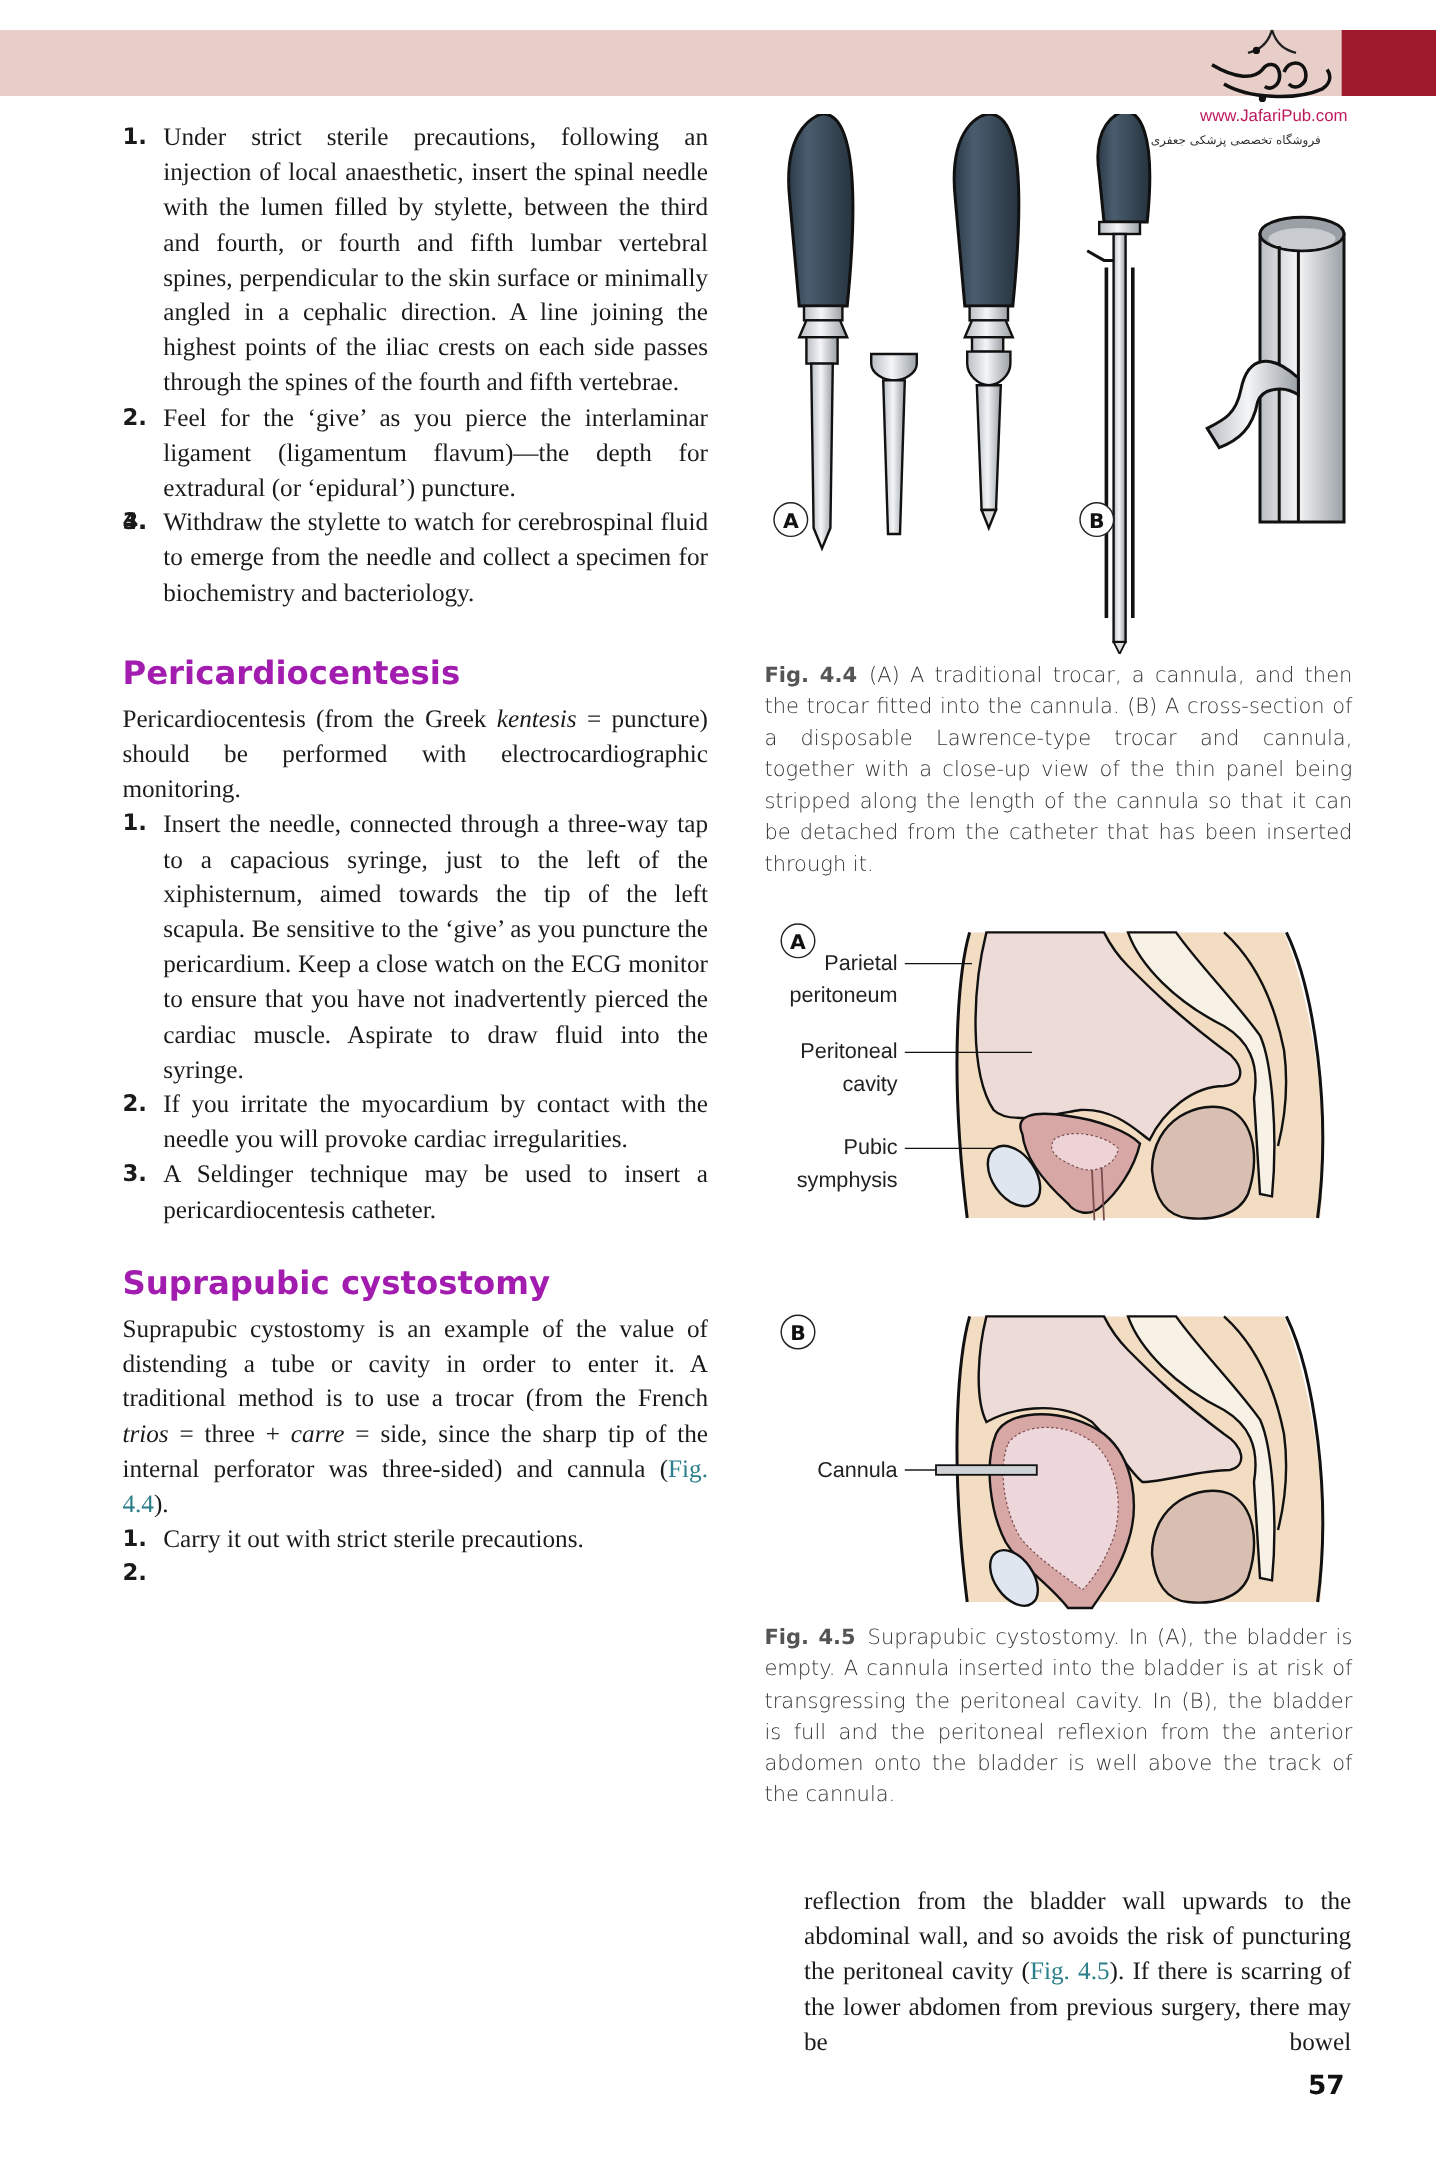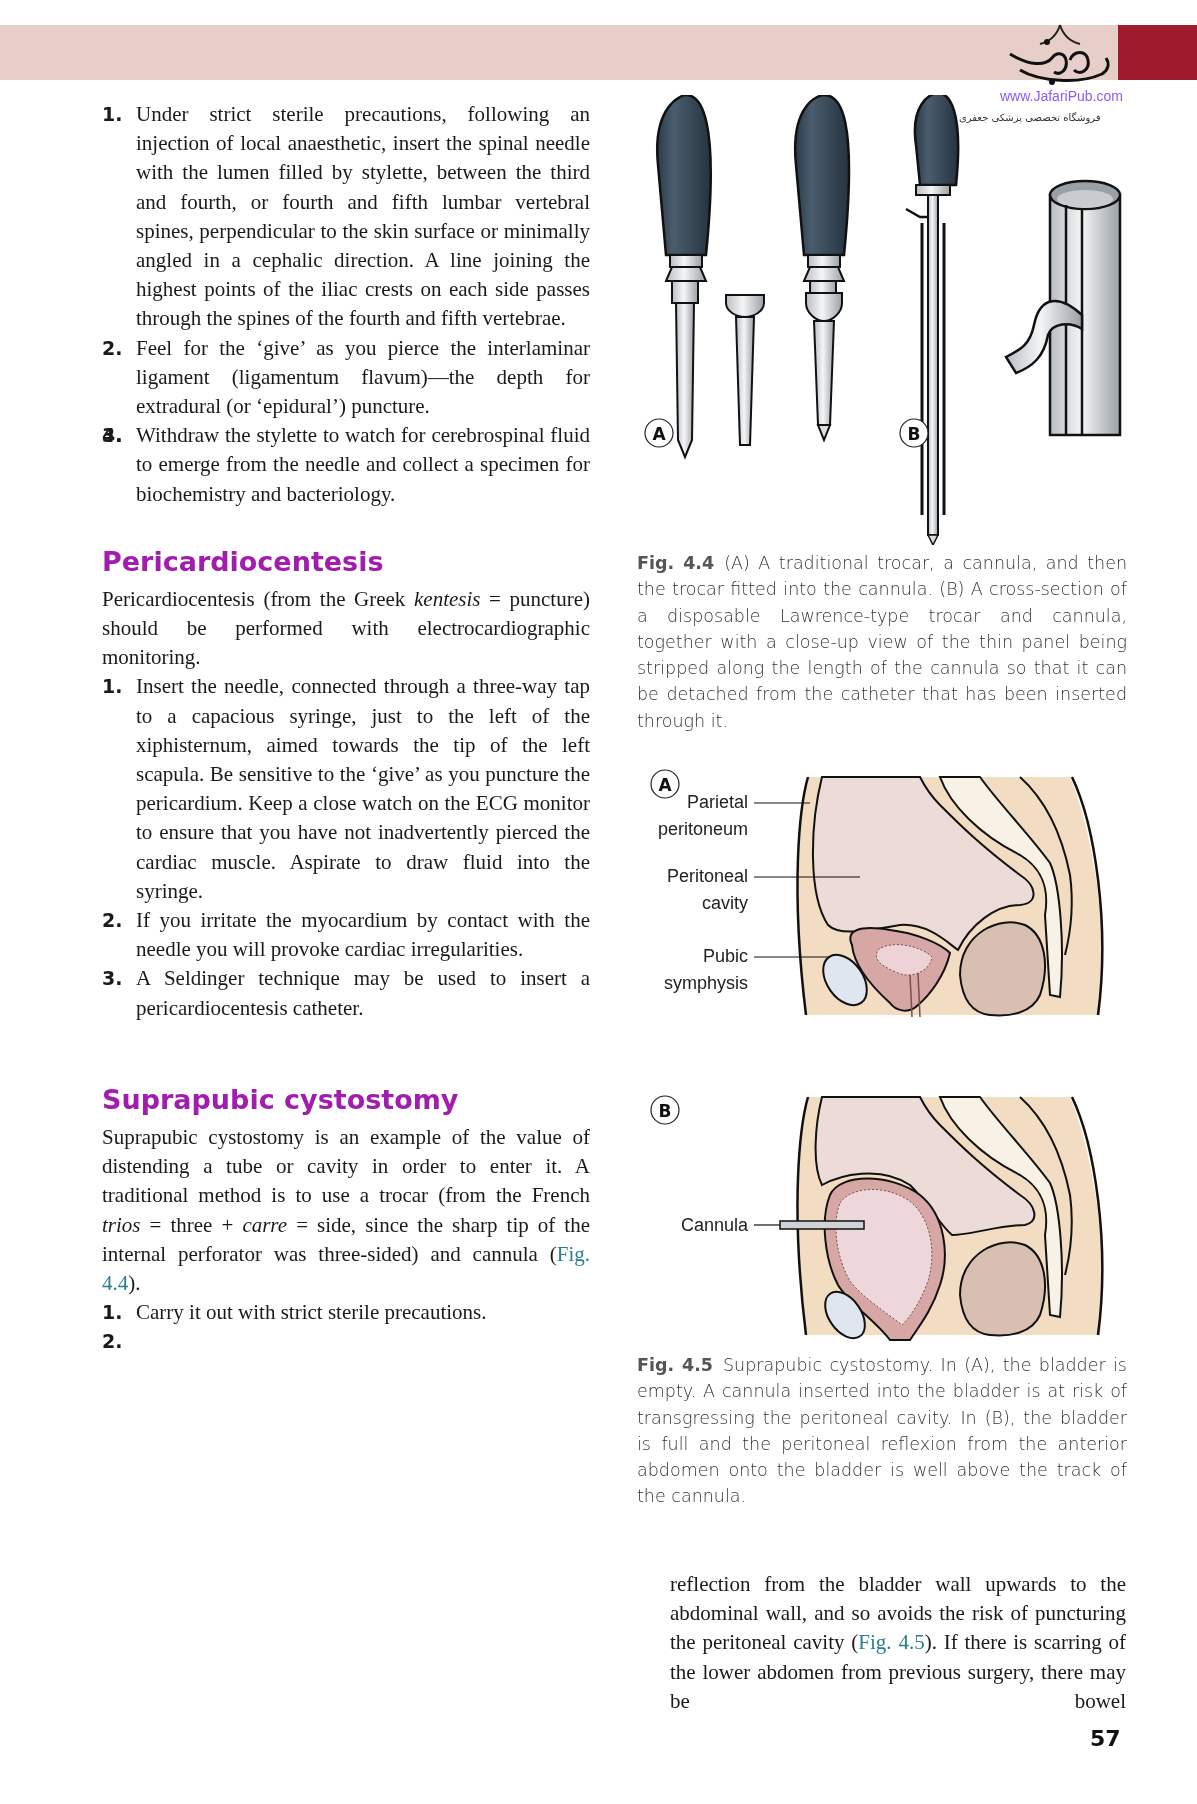--- a/index.html
+++ b/index.html
@@ -1,20 +1,20 @@
 <!DOCTYPE html>
 <html><head>
 <meta charset="utf-8">
 <style>
   html, body { margin:0; padding:0; background:#ffffff; }
   body { width:1197px; height:1804px; position:relative; overflow:hidden; font-family:"Liberation Serif", "DejaVu Serif", serif; color:#1a1a1a; }
   .band { position:absolute; left:0; top:25px; width:1118px; height:55px; background:#e8cec8; }
   .band-red { position:absolute; left:1118px; top:25px; width:79px; height:55px; background:#9e1a2c; }
   .logo { position:absolute; left:990px; top:20px; width:130px; height:70px; }
-  .site-url { position:absolute; left:1000px; top:88px; width:150px; text-align:left; font-family:"Liberation Sans", sans-serif; font-size:14px; color:#8b5cf6; }
+  .site-url { position:absolute; left:1000px; top:88px; width:150px; text-align:left; font-family:"Liberation Sans", sans-serif; font-size:14px; color:#be185d; }
   .site-fa { position:absolute; left:924px; top:112px; width:190px; text-align:center; font-family:"DejaVu Sans", sans-serif; font-size:10px; color:#333; direction:rtl; }
 
   .col-left { position:absolute; left:102px; top:100px; width:488px; }
   .col-right-text { position:absolute; left:670px; top:1558px; width:456px;margin-top:12px; }
   .p { font-size:21px; line-height:29.2px; text-align:justify; margin:0; }
   .li { position:relative; padding-left:34px; font-size:21px; line-height:29.2px; text-align:justify; margin:0; }
   .li .num { position:absolute; left:0; top:0; font-family:"DejaVu Sans", sans-serif; font-weight:bold; font-size:19px; }
   .h2 { font-family:"DejaVu Sans", sans-serif; font-weight:bold; font-size:27px; line-height:34px; margin:0; color:#a21caf; }
   .link { color:#2a7f8a; }
   em { font-style:italic; }
@@ -48,21 +48,21 @@
     <p class="li"><span class="num">3.</span></p>
     <p class="li"><span class="num">4.</span><span>Withdraw the stylette to watch for cerebrospinal fluid to emerge from the needle and collect a specimen for biochemistry and bacteriology.</span></p>
   </div>
 
   <h2 class="h2" style="margin-top:36px;">Pericardiocentesis</h2>
   <p class="p" style="margin-top:6px;"><span>Pericardiocentesis (from the Greek </span><em>kentesis</em><span> = puncture) should be performed with electrocardiographic monitoring.</span></p>
   <p class="li"><span class="num">1.</span><span>Insert the needle, connected through a three-way tap to a capacious syringe, just to the left of the xiphisternum, aimed towards the tip of the left scapula. Be sensitive to the ‘give’ as you puncture the pericardium. Keep a close watch on the ECG monitor to ensure that you have not inadvertently pierced the cardiac muscle. Aspirate to draw fluid into the syringe.</span></p>
   <p class="li"><span class="num">2.</span><span>If you irritate the myocardium by contact with the needle you will provoke cardiac irregularities.</span></p>
   <p class="li"><span class="num">3.</span><span>A Seldinger technique may be used to insert a pericardiocentesis catheter.</span></p>
 
-  <h2 class="h2" style="margin-top:60px;">Suprapubic cystostomy</h2>
+  <h2 class="h2" style="margin-top:30px;">Suprapubic cystostomy</h2>
   <p class="p" style="margin-top:6px;"><span>Suprapubic cystostomy is an example of the value of distending a tube or cavity in order to enter it. A traditional method is to use a trocar (from the French </span><em>trios</em><span> = three + </span><em>carre</em><span> = side, since the sharp tip of the internal perforator was three-sided) and cannula (</span><span class="link">Fig. 4.4</span><span>).</span></p>
   <p class="li"><span class="num">1.</span><span>Carry it out with strict sterile precautions.</span></p>
   <p class="li" style="text-align-last:justify;"><span class="num">2.</span></p>
 </div>
 
 <svg class="fig" style="left:630px; top:95px;" width="520" height="450" viewBox="0 0 520 450">
   <defs>
     <linearGradient id="metal" x1="0" x2="1">
         <stop offset="0" stop-color="#b9bec4"></stop>
         <stop offset="0.45" stop-color="#f4f5f6"></stop>

